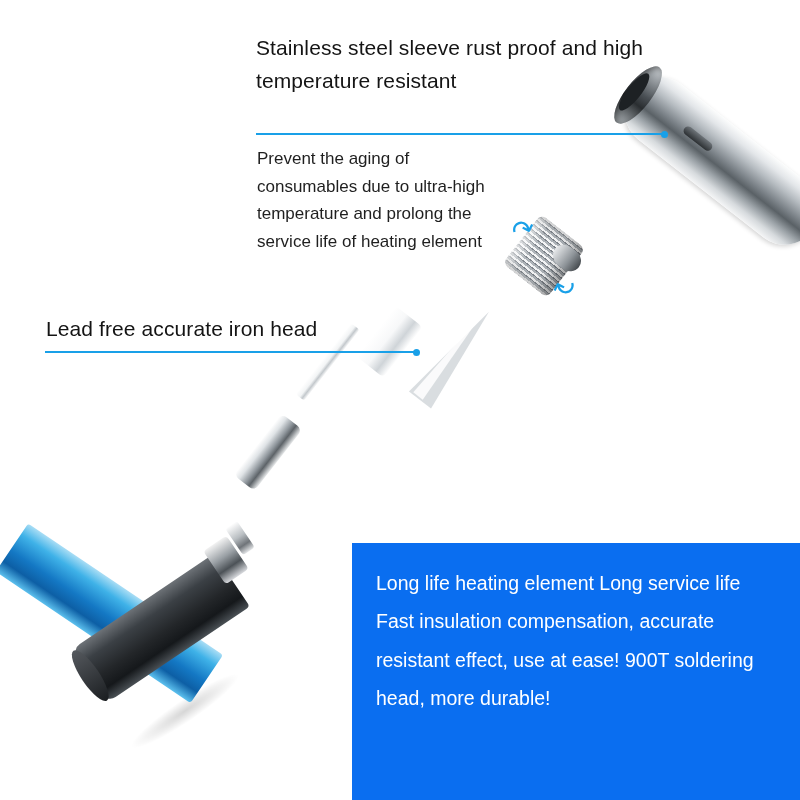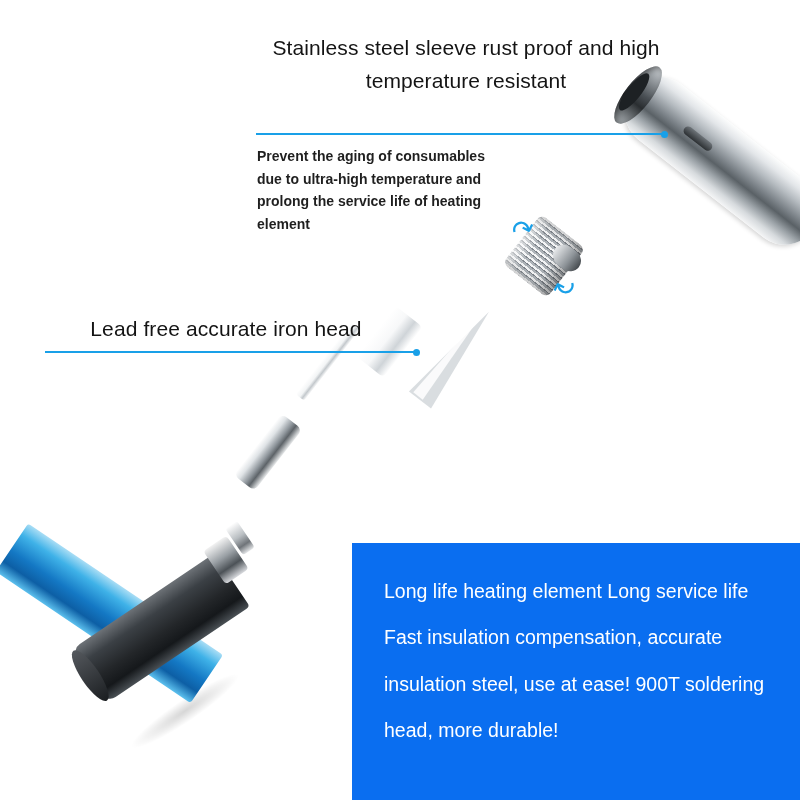--- a/index.html
+++ b/index.html
@@ -18,28 +18,27 @@
   }
 
   
   .callout-title {
     position: absolute;
     font-size: 21px;
     line-height: 1.55;
     color: #141414;
     font-weight: 400;
     letter-spacing: 0.1px;
-    text-align: center;
   }
   .callout-body {
     position: absolute;
-    font-size: 14px;
+    font-size: 17px;
     line-height: 1.62;
     color: #1f1f1f;
-    font-weight: 700;
+    font-weight: 400;
   }
   .rule {
     position: absolute;
     height: 2px;
     background: #19a0e8;
   }
   .rule.dot::after {
     content: "";
     position: absolute;
     width: 7px;
@@ -66,21 +65,21 @@
     left: 352px;
     top: 543px;
     width: 448px;
     height: 257px;
     background: #0a6ef0;
     color: #ffffff;
     box-sizing: border-box;
     padding: 19px 20px 16px 20px;
   }
   #info-panel p {
-    margin: 12px;
+    margin: 4px;
     font-size: 19.5px;
     line-height: 1.76;
     color: #ffffff;
     font-weight: 400;
   }
 
   
   #art { position: absolute; inset: 0; }
 
   .sleeve-wrap {
@@ -354,17 +353,17 @@
   <div class="callout-title" id="top-title">Stainless steel sleeve rust proof and high temperature resistant</div>
   <div class="rule dot" id="top-rule"></div>
   <div class="callout-body" id="top-body">Prevent the aging of consumables due to ultra-high temperature and prolong the service life of heating element</div>
 
   <div class="callout-title" id="left-title">Lead free accurate iron head</div>
   <div class="rule dot" id="left-rule"></div>
 
   <div id="info-panel">
     <p>Long life heating element Long service life</p>
     <p>Fast insulation compensation, accurate</p>
-    <p>insulation steel, use at ease! 900T soldering</p>
+    <p>resistant effect, use at ease! 900T soldering</p>
     <p>head, more durable!</p>
   </div>
 
 </div>
 
 </body></html>

